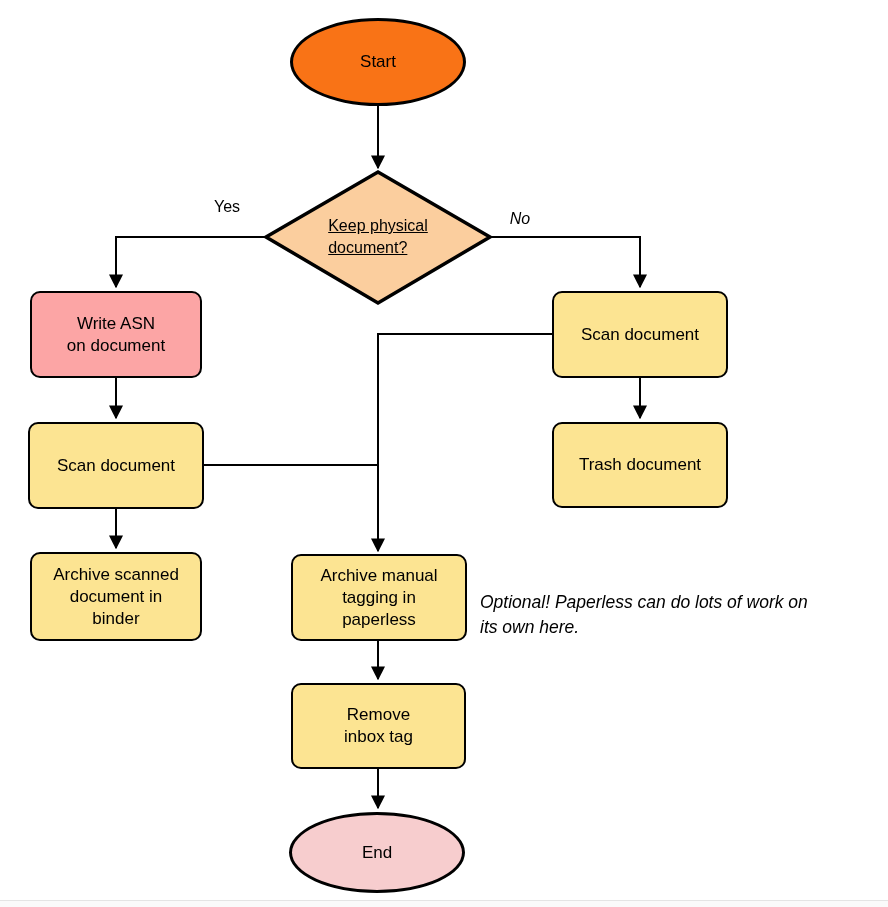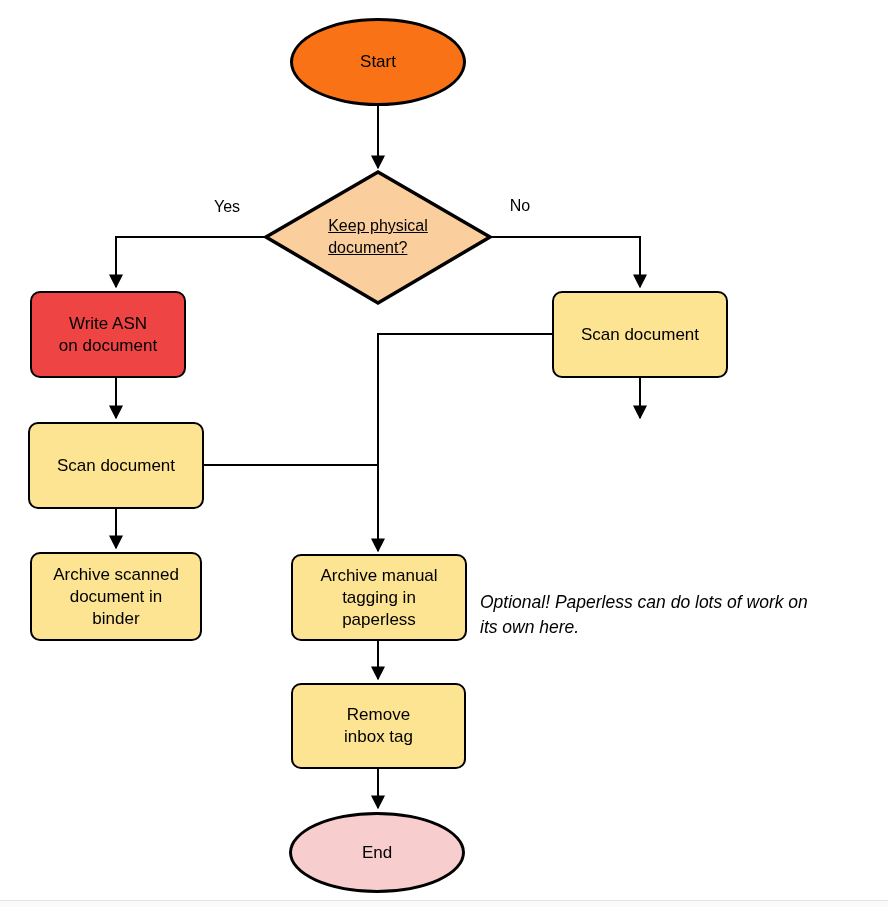--- a/index.html
+++ b/index.html
@@ -98,33 +98,34 @@
     <polygon points="378,172 490,237 378,303 266,237" stroke="#000000" stroke-width="3.5" fill="#fbce9e"></polygon>
   </svg>
 
   <div class="node terminator" style="left: 290px; top: 18px; width: 176px; height: 88px; background-color: #f97316;">Start</div>
 
   <div class="decision-label" style="left:286px; top:203px; width:184px; height:68px;">Keep physical
 document?</div>
 
   <div class="edge-label" style="left:206px; top:198px; width:42px;">Yes</div>
 
-  <div class="edge-label" style="left:499px; top:197px; width:42px;">No</div>
+  <div class="edge-label" style="left:499px; top:210px; width:42px;font-style:italic;">No</div>
 
-  <div class="node process" style="left: 30px; top: 291px; width: 156px; height: 87px; background-color: #ef4444;">Write ASN
+  <div class="node process" style="left: 30px; top: 291px; width: 172px; height: 87px; background-color: #fca5a5;">Write ASN
 on document</div>
 
   <div class="node process" style="left: 28px; top: 422px; width: 176px; height: 87px; background-color: rgb(252, 228, 146);">Scan document</div>
 
   <div class="node process" style="left: 30px; top: 552px; width: 172px; height: 89px; background-color: rgb(252, 228, 146); text-align: center;">Archive scanned
 document in
 binder</div>
 
   <div class="node process" style="left: 552px; top: 291px; width: 176px; height: 87px; background-color: rgb(252, 228, 146);">Scan document</div>
 
+  <div class="node process" style="left: 552px; top: 422px; width: 176px; height: 86px; background-color: rgb(252, 228, 146);">Trash document</div>
 
   <div class="node process" style="left: 291px; top: 554px; width: 176px; height: 87px; background-color: rgb(252, 228, 146);">Archive manual
 tagging in
 paperless</div>
 
   <div class="note" style="left:480px; top:590px; width:410px;">Optional! Paperless can do lots of work on
 its own here.</div>
 
   <div class="node terminator" style="left: 289px; top: 812px; width: 176px; height: 81px; background-color: rgb(247, 205, 206);">End</div>
 

